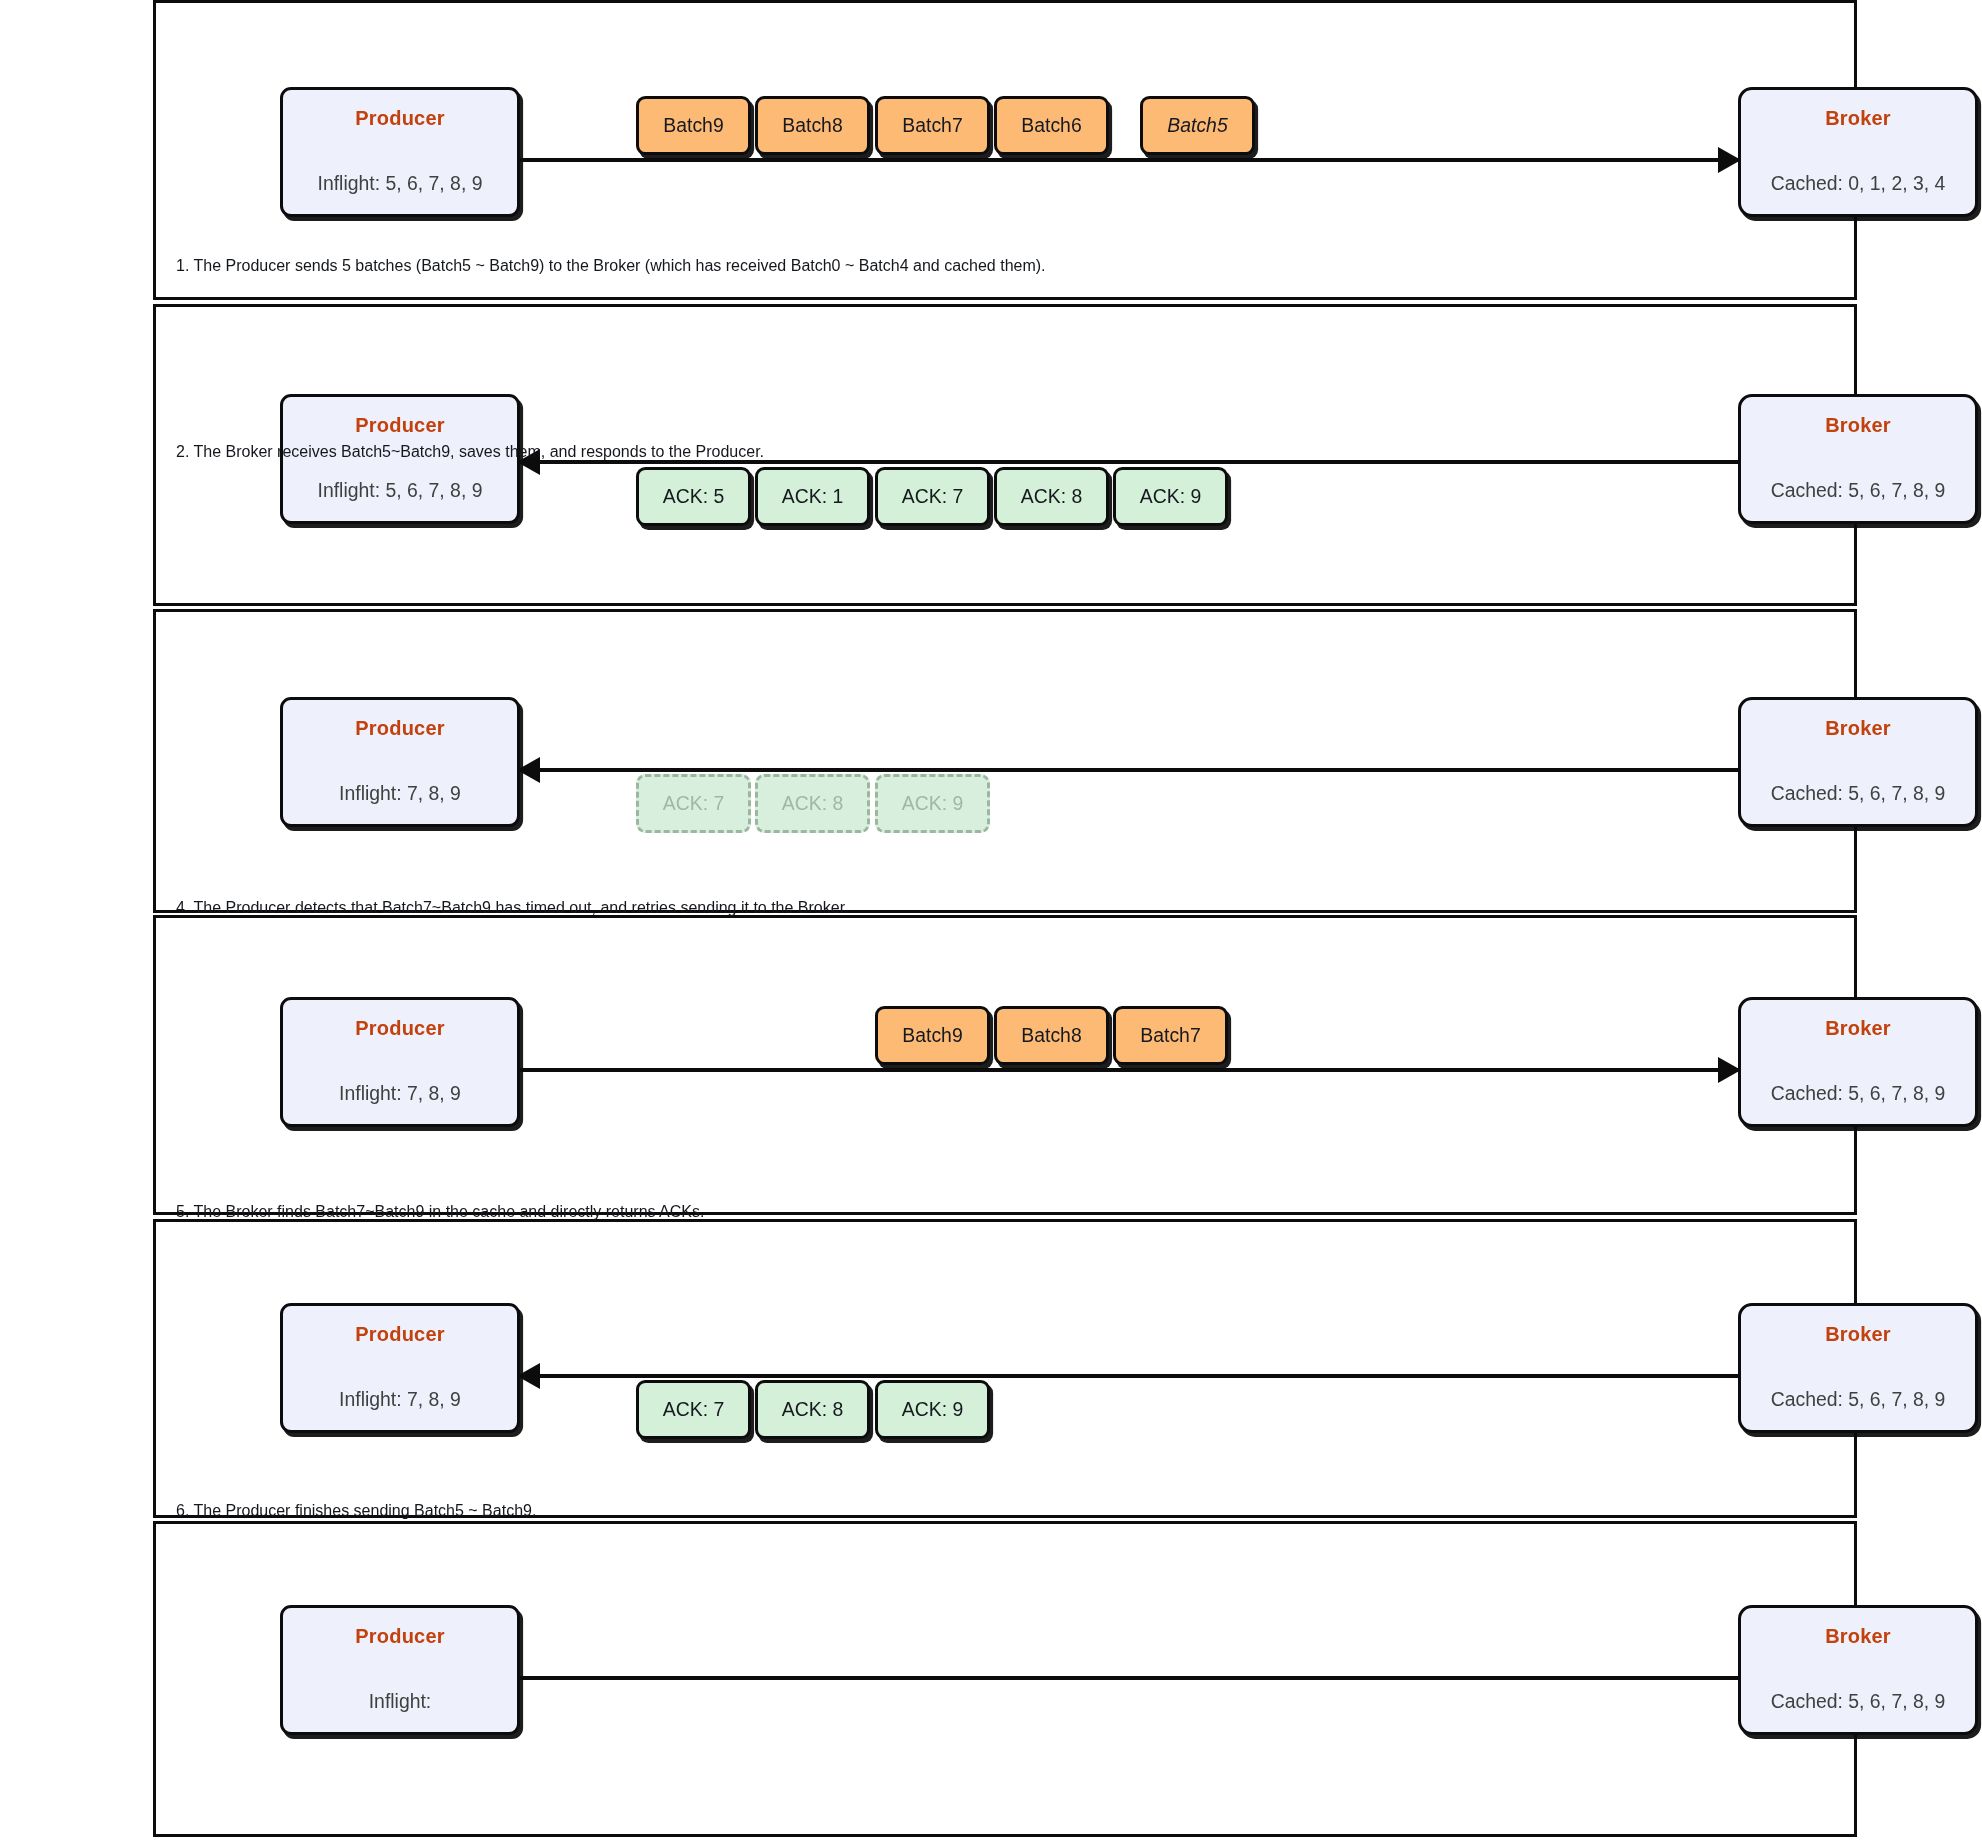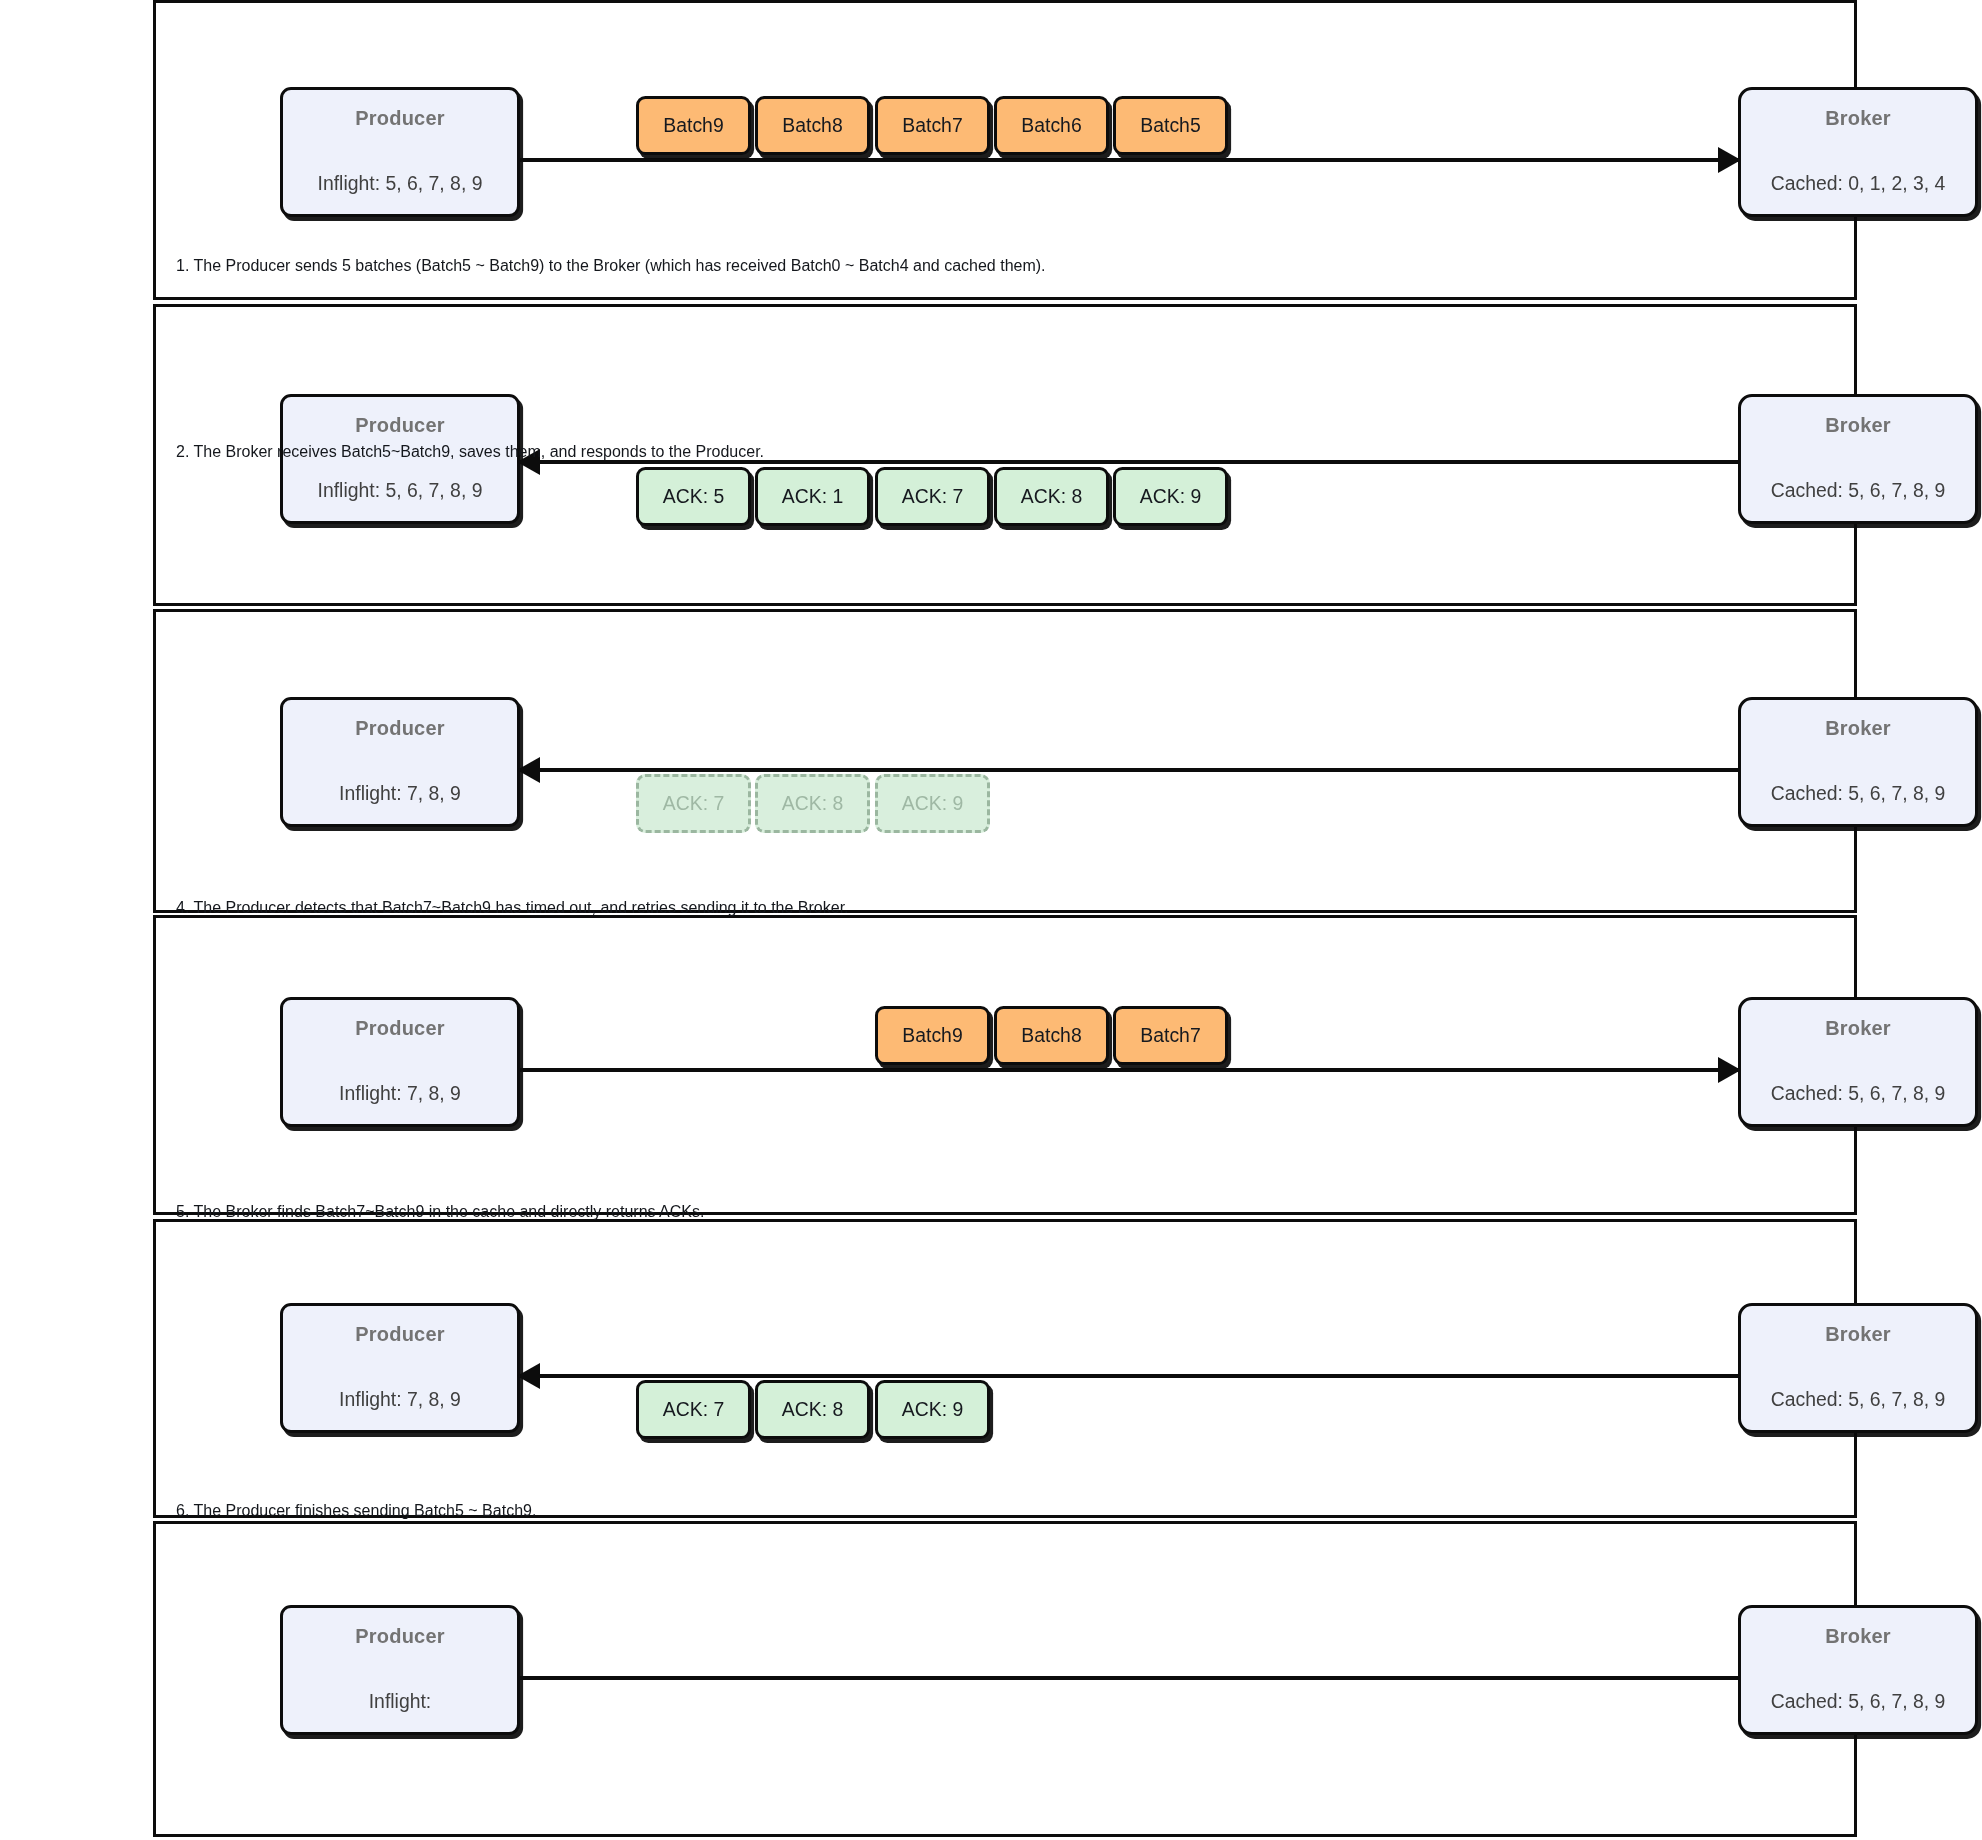--- a/index.html
+++ b/index.html
@@ -40,21 +40,21 @@
     box-shadow: 3.1px 3.9px 0 0 rgba(10,10,10,0.92);
     display: flex;
     flex-direction: column;
     align-items: center;
     justify-content: space-between;
     padding: 17px 7.7px 18.6px 7.7px;
   }
   .node-title {
     font-size: 20px;
     font-weight: 700;
-    color: #737373;
+    color: #c2410c;
     letter-spacing: 0.2px;
   }
   .node-sub {
     font-size: 19.4px;
     font-weight: 400;
     color: #404040;
     white-space: nowrap;
   }
   .node.producer { left: 0px; }
   .node.broker   { right: 0px; border-radius: 14px; }
@@ -148,21 +148,21 @@
             <div class="node-sub">Cached: 0, 1, 2, 3, 4</div>
           </div>
           <div class="arrow-wrap" style="top: 73px;">
             <div class="arrow-line"></div>
             <div class="arrow-head right"></div>
           </div>
           <div class="pill batch" style="left: 356px; top: 9.3px;">Batch9</div>
           <div class="pill batch" style="left: 475px; top: 9.3px;">Batch8</div>
           <div class="pill batch" style="left: 595px; top: 9.3px;">Batch7</div>
           <div class="pill batch" style="left: 714px; top: 9.3px;">Batch6</div>
-          <div class="pill batch" style="left: 833px; top: 9.3px;">Batch5</div>
+          <div class="pill batch" style="left: 860px; top: 9.3px; font-style: italic;">Batch5</div>
         </div>
         <div class="caption" style="top: 254px;">1. The Producer sends 5 batches (Batch5 ~ Batch9) to the Broker (which has received Batch0 ~ Batch4 and cached them).</div>
       </div>
       <div class="panel" style="top: 304px; height: 302px;">
         <div class="stage" style="position: absolute; left: 124px; right: 124px; top: 87px; height: 130px;">
           <div class="node producer">
             <div class="node-title">Producer</div>
             <div class="node-sub">Inflight: 5, 6, 7, 8, 9</div>
           </div>
           <div class="node broker">

